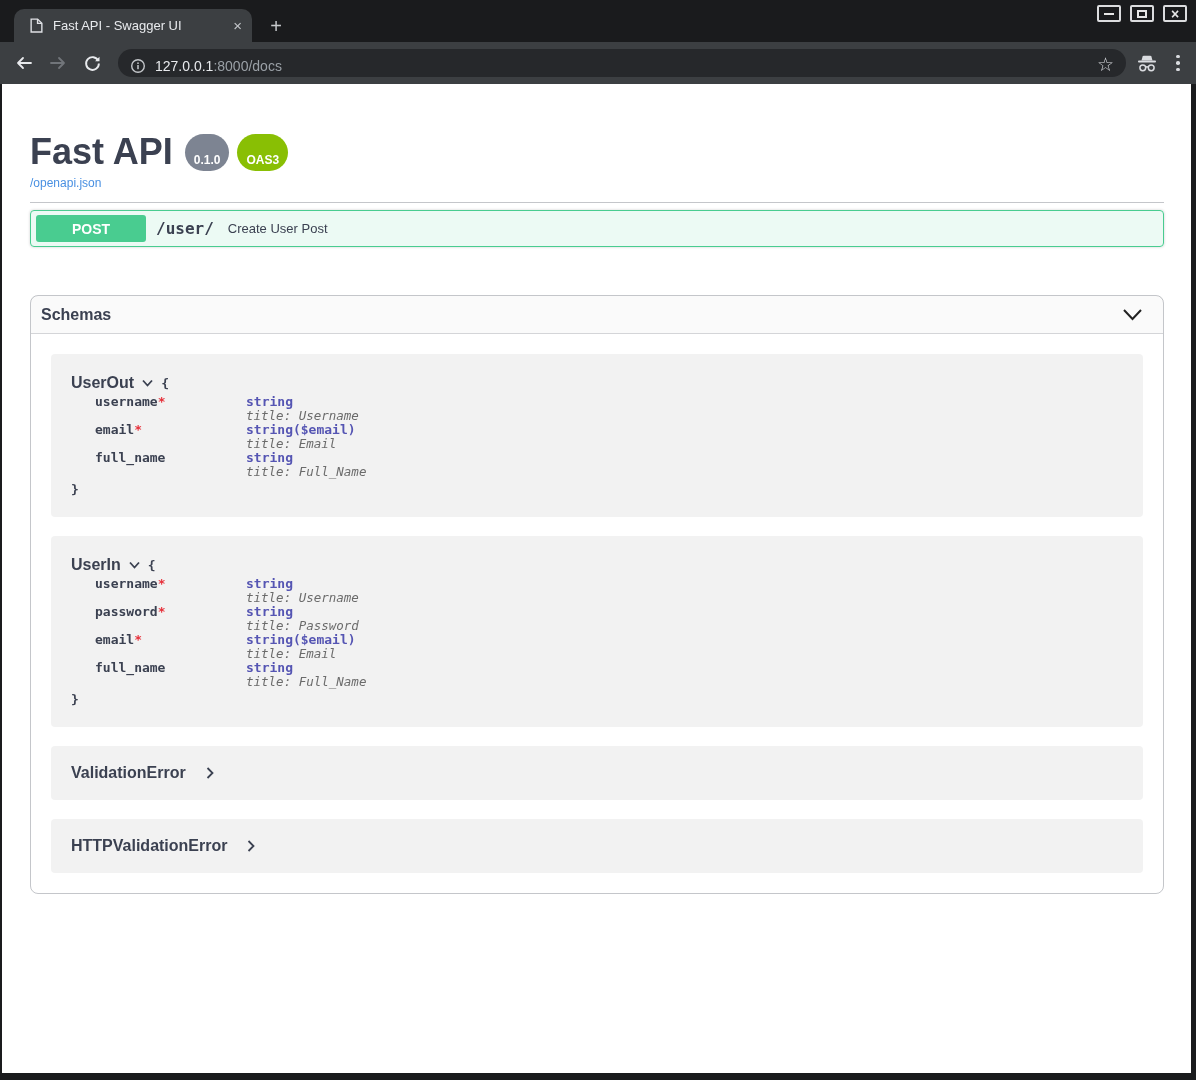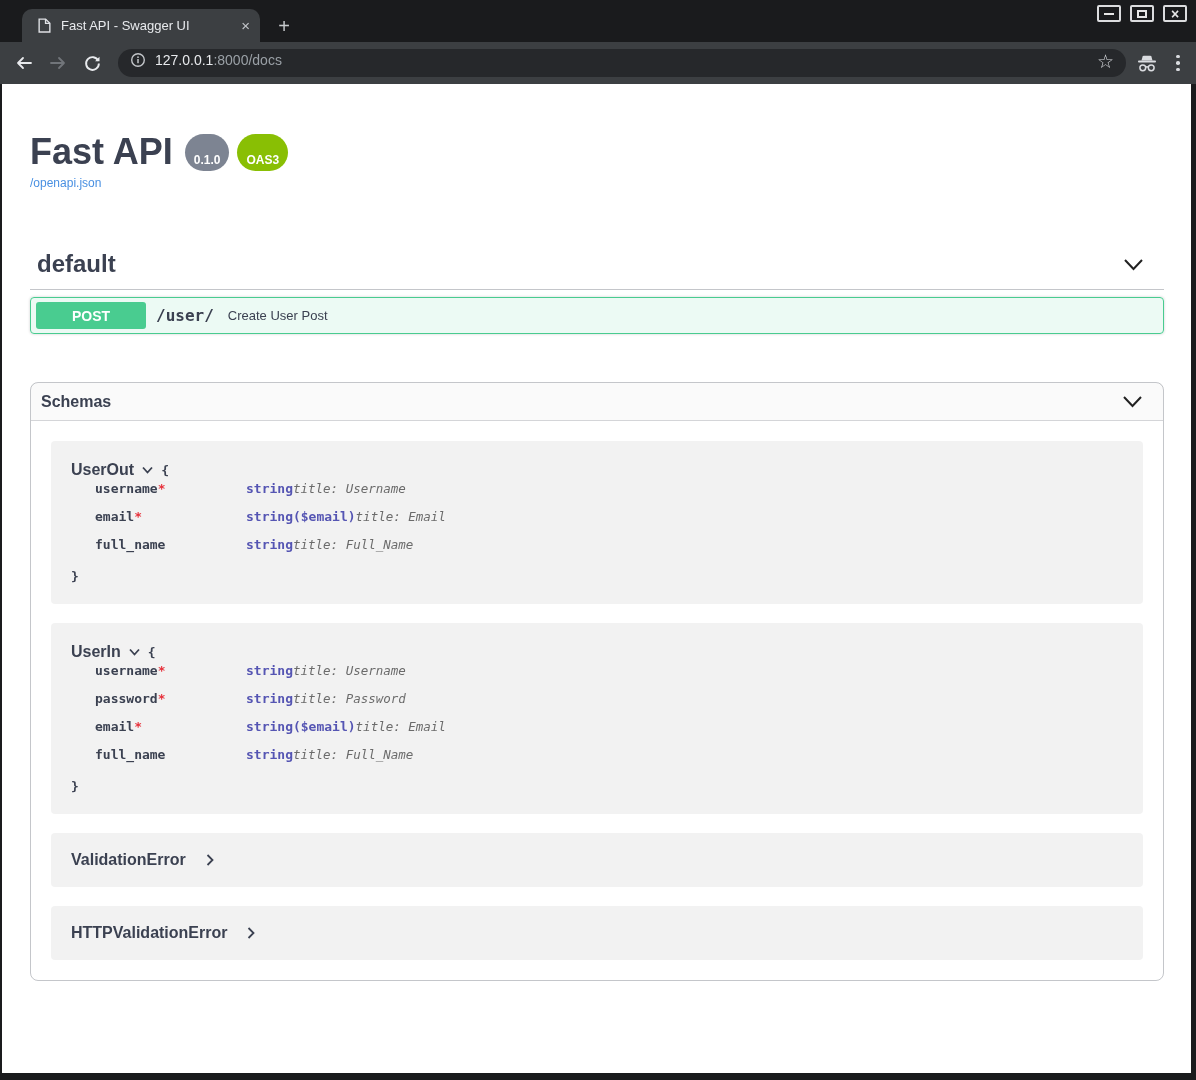--- a/index.html
+++ b/index.html
@@ -7,40 +7,40 @@
   :root{
     --frame:#1a1b1d; --chrome:#3c3f42; --urlbg:#26282b;
     --chrome-text:#e8eaed; --chrome-dim:#9aa0a6;
     --post:#49cc90; --heading:#3b4151; --link:#4990e2;
     --badge-version:#7d8492; --badge-oas:#89bf04;
     --prop-type:#5555b3; --star:#e7323c;
   }
   .window{ position:relative; width:1196px; height:1080px; background:var(--frame); }
 
   
-  .titlebar{ position:absolute; top:0; left:12px; right:0; height:42px; background:var(--frame); }
+  .titlebar{ position:absolute; top:0; left:4px; right:0; height:42px; background:var(--frame); }
   .tab{ position:absolute; left:10px; top:9px; width:238px; height:33px; background:var(--chrome);
         border-radius:10px 10px 0 0; display:flex; align-items:center; padding:0 10px 0 16px; }
   .tab-title{ color:var(--chrome-text); font-size:13px; margin-left:10px; white-space:nowrap;
               overflow:hidden; flex:1; }
   .tab-close{ color:#c3c6ca; font-size:15px; line-height:1; margin-left:6px; cursor:default; }
   .newtab{ position:absolute; left:260px; top:14px; color:#c6c9cc; font-size:20px; width:24px; height:24px;
            display:flex; align-items:center; justify-content:center; }
   .win-controls{ position:absolute; right:9px; top:5px; display:flex; gap:9px; }
   .wc{ width:24px; height:17px; border:2px solid #dcdddf; border-radius:2px; display:flex;
        align-items:center; justify-content:center; color:#e6e6e6; }
   .wc .bar{ width:10px; height:2px; background:#e6e6e6; }
   .wc .box{ width:10px; height:8px; border:2px solid #e6e6e6; }
   .wc.close{ font-size:14px; line-height:1; font-weight:bold; }
 
   .toolbar{ position:absolute; top:42px; left:0; right:0; height:42px; background:var(--chrome);
             display:flex; align-items:center; padding:0 10px; }
   .navbtn{ width:28px; height:28px; display:flex; align-items:center; justify-content:center; margin-right:6px; }
   .urlbar{ height:28px; flex:0 0 1008px; background:var(--urlbg); border-radius:14px; display:flex;
-           align-items:flex-start; padding:3px 12px; margin-left:6px; }
+           align-items:flex-end; padding:3px 12px; margin-left:6px; }
   .url-text{ font-size:14px; margin-left:9px; color:var(--chrome-dim); white-space:nowrap; }
   .url-text b{ color:var(--chrome-text); font-weight:normal; }
   .url-star{ margin-left:auto; font-size:19px; color:#dadce0; line-height:1; }
   .after-url{ display:flex; align-items:center; margin-left:10px; gap:16px; }
   .dots{ display:flex; flex-direction:column; gap:3px; padding:2px; }
   .dots i{ width:3.5px; height:3.5px; border-radius:50%; background:#dadce0; }
 
   
   .page{ position:absolute; top:84px; left:2px; right:5px; bottom:7px; background:#ffffff; overflow:hidden; }
   .content{ width:1134px; margin-left:28px; color:var(--heading); }
@@ -81,21 +81,21 @@
   .model-chev{ margin-left:8px; display:flex; align-items:center; }
   .model-box.collapsed .model-chev{ margin-left:20px; }
   .brace{ font-family:"DejaVu Sans Mono", monospace; font-weight:bold; font-size:13px; color:var(--heading); }
   .model-head .brace{ margin-left:8px; }
   .close-brace{ margin-top:3px; }
   .props{ margin-left:24px; margin-top:3px; }
   .prop-row{ display:flex; min-height:28px; }
   .prop-name{ width:151px; flex:0 0 151px; font-family:"DejaVu Sans Mono", monospace; font-weight:bold;
               font-size:13px; line-height:14px; color:var(--heading); }
   .star{ color:var(--star); }
-  .prop-detail{ display:flex; flex-direction:row; }
+  .prop-detail{ display:flex; flex-direction:column; }
   .prop-type{ font-family:"DejaVu Sans Mono", monospace; font-weight:bold; font-size:13px; line-height:14px;
               color:var(--prop-type); }
   .prop-meta{ font-family:"DejaVu Sans Mono", monospace; font-style:italic; font-size:12.5px; line-height:14px;
               color:#6b6b6b; }
 </style>
 </head>
 <body>
 
 <div class="window">
 
@@ -175,28 +175,20 @@
         <div class="api-title">
           <span>Fast API</span>
           <span class="badges">
             <span class="badge version">0.1.0</span>
             <span class="badge oas">OAS3</span>
           </span>
         </div>
         <a class="spec-link" href="#">/openapi.json</a>
       </div>
 
-      <div class="tag-row">
-        <span class="tag-title">default</span>
-        <span style="display:flex">
-          <svg width="21" height="13" viewBox="0 0 21 13">
-              <path d="M2 2l8.5 9L19 2" fill="none" stroke="#222" stroke-width="2"></path>
-            </svg>
-        </span>
-      </div>
       <div class="divider"></div>
 
       <div class="opblock">
         <span class="method">POST</span>
         <span class="path">/user/</span>
         <span class="summary">Create User Post</span>
       </div>
 
       <div class="schemas">
         <div class="schemas-head">

